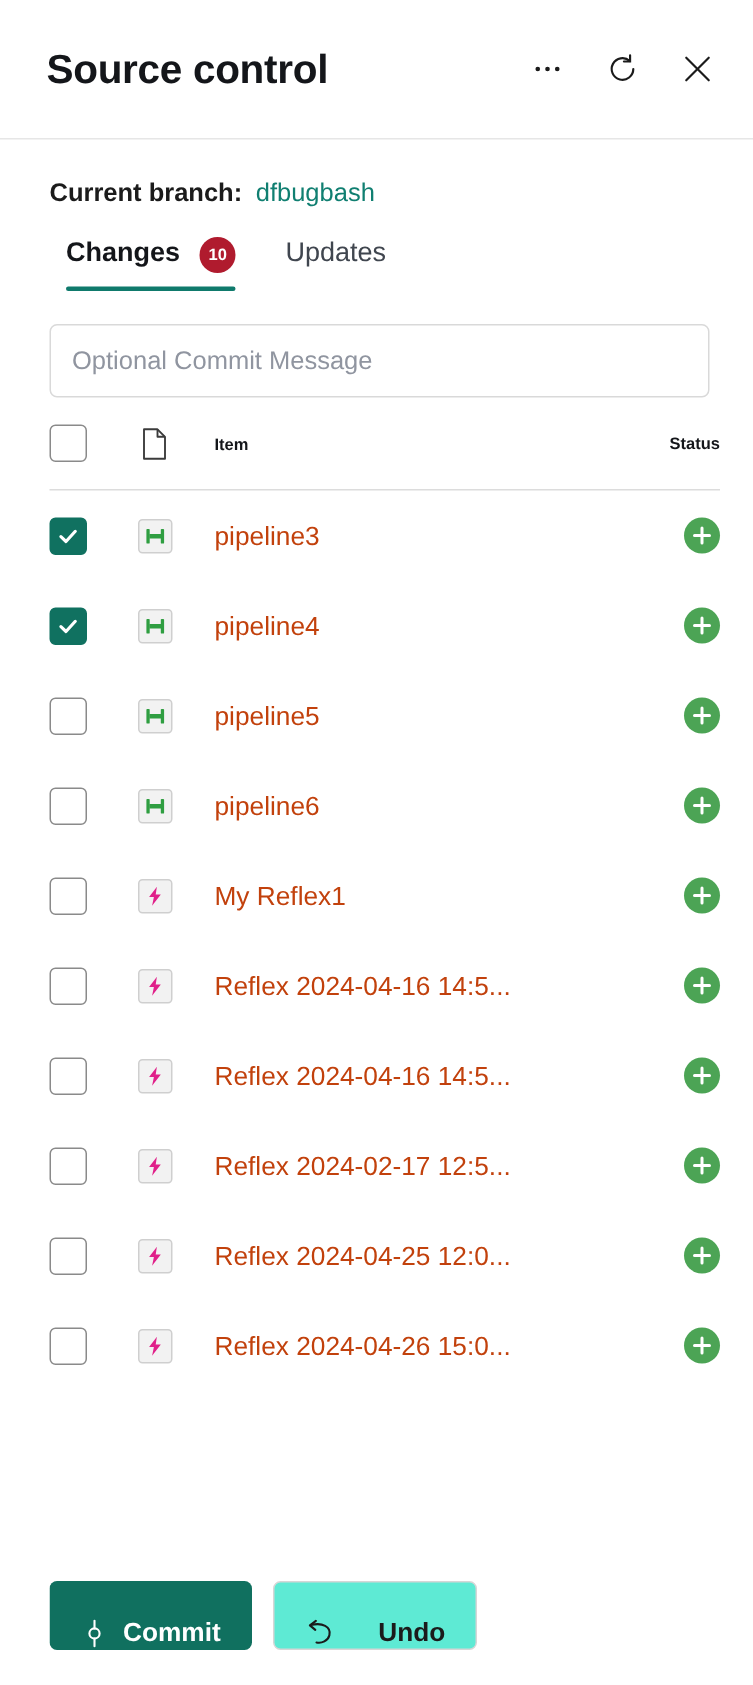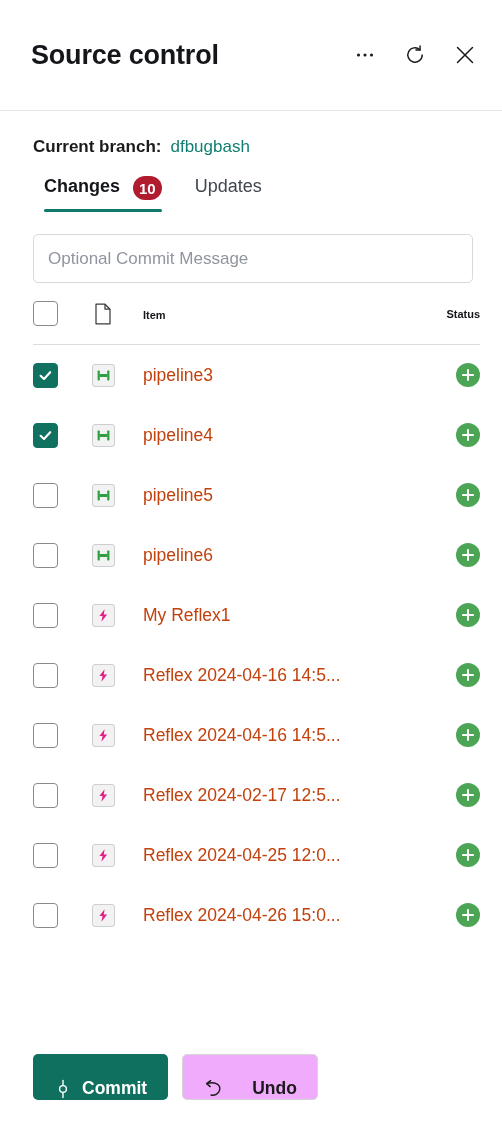--- a/index.html
+++ b/index.html
@@ -13,21 +13,21 @@
   #panel {
     position: relative;
     width: 502px; height: 1123px;
     background: #ffffff;
     overflow: hidden;
   }
 
   
   .header {
     position: relative;
-    height: 111px;
+    height: 93px;
     border-bottom: 1px solid #e6e6e6;
     display: flex;
     align-items: center;
     padding: 0 22px 0 31px;
   }
   .header-title {
     font-size: 27px;
     font-weight: 600;
     color: #14161a;
     letter-spacing: -0.2px;
@@ -93,21 +93,21 @@
     bottom: 0;
     height: 3px;
     border-radius: 2px;
     background: #0f7a6c;
   }
   .tab-badge {
     min-width: 24px; height: 24px;
     border-radius: 12px;
     background: #b01b2e;
     color: #ffffff;
-    font-size: 15px;
+    font-size: 11px;
     font-weight: 700;
     display: flex; align-items: center; justify-content: center;
     padding: 0 6px;
   }
 
   
   .commit-input-wrap {
     padding: 22px 29px 0 33px;
   }
   .commit-input {
@@ -229,21 +229,21 @@
     font-weight: 700;
     cursor: pointer;
     border: 1px solid transparent;
     font-family: "Liberation Sans", sans-serif;
   }
   .btn-primary {
     background: #10705f;
     color: #ffffff;
   }
   .btn-secondary {
-    background: #f0abfc;
+    background: #5eead4;
     color: #1b1b1b;
     border: 1px solid #d6d6d6;
     gap: 28px;
   }
   .btn svg { display: block; }
 </style>
 </head>
 <body>
 
 <div id="panel">

